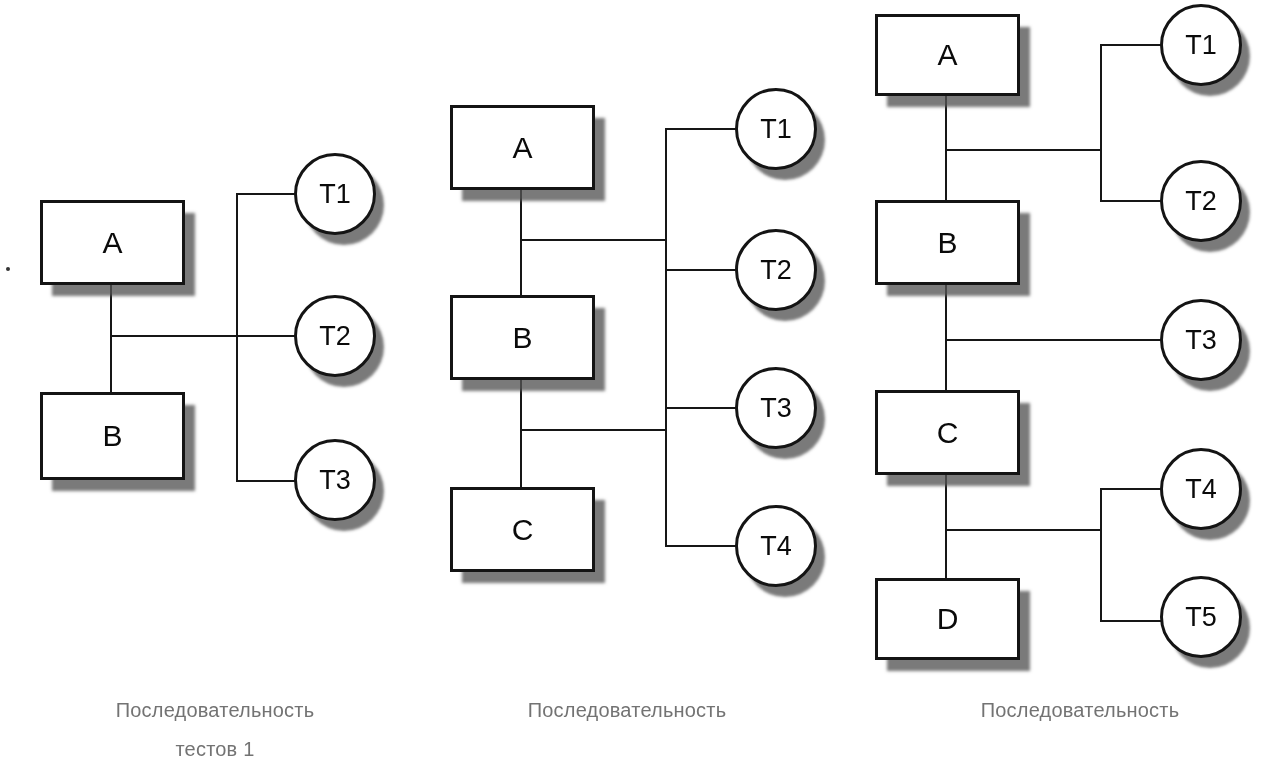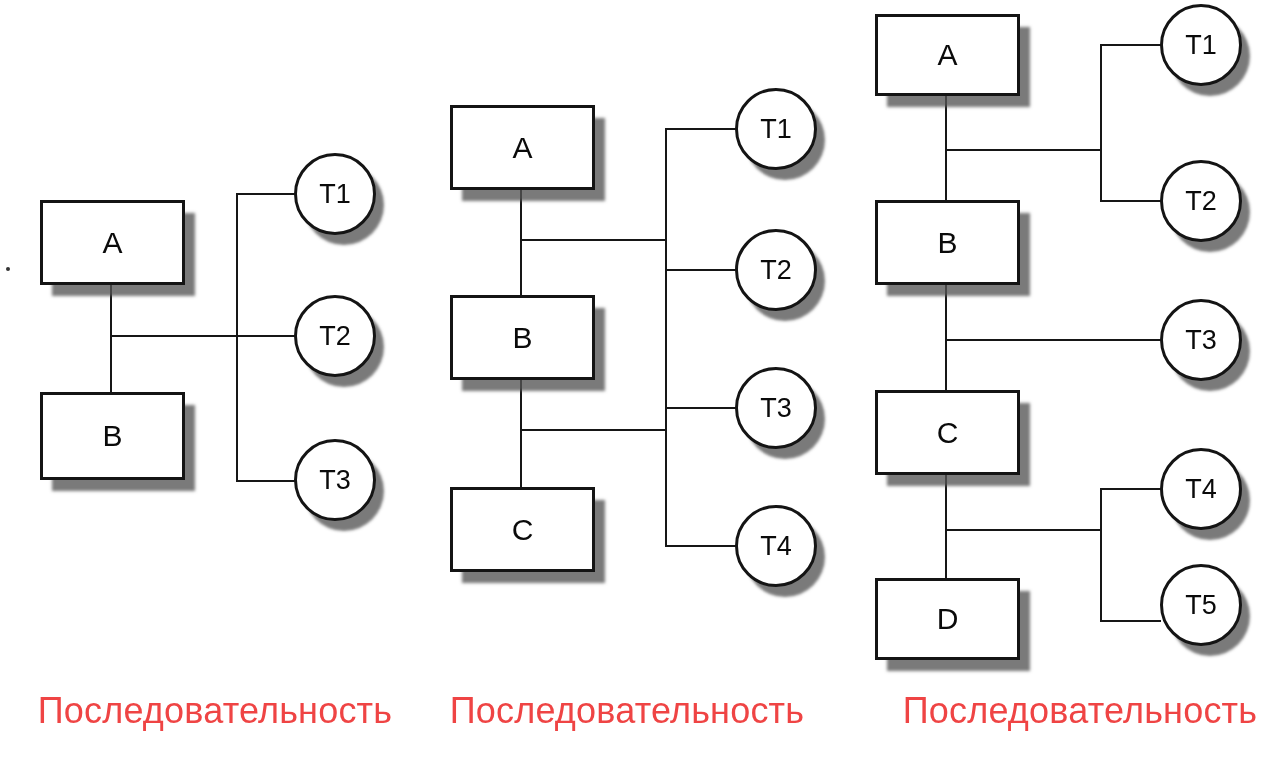--- a/index.html
+++ b/index.html
@@ -31,23 +31,23 @@
     display:flex; align-items:center; justify-content:center;
     font-size:27px;
     z-index:2;
     box-shadow:9px 11px 3px -1px rgba(85,85,85,0.78);
   }
   .line { position:absolute; background:#161616; z-index:1; }
   .caption {
     position:absolute;
     width:380px;
     text-align:center;
-    font-size:36px;
+    font-size:20px;
     line-height:39px;
-    color:#ef4444;
+    color:#737373;
     letter-spacing:0.2px;
   }
   .stray { position:absolute; width:4px; height:4px; background:#333; border-radius:50%; }
 </style>
 </head>
 <body>
 
 <div class="canvas">
 
   <div class="stray" style="left:6px;top:267px"></div>
@@ -62,20 +62,21 @@
 
     <div class="node-box" style="left:40px;top:200px;height:85px">A</div>
     <div class="node-box" style="left:40px;top:392px;height:88px">B</div>
 
     <div class="node-circle" style="left:294px;top:153px">T1</div>
     <div class="node-circle" style="left:294px;top:295px">T2</div>
     <div class="node-circle" style="left:294px;top:439px">T3</div>
 
     <div class="caption" style="left:25px;top:691px">
       <div>Последовательность</div>
+      <div>тестов 1</div>
     </div>
   </div>
 
   <div>
     <div class="line" style="left:520px;top:190px;width:2px;height:105px"></div>
     <div class="line" style="left:520px;top:380px;width:2px;height:107px"></div>
     <div class="line" style="left:520px;top:239px;width:147px;height:2px"></div>
     <div class="line" style="left:520px;top:429px;width:147px;height:2px"></div>
     <div class="line" style="left:665px;top:128px;width:2px;height:419px"></div>
     <div class="line" style="left:665px;top:128px;width:71px;height:2px"></div>
@@ -116,20 +117,20 @@
 
     <div class="node-box" style="left:875px;top:14px;height:82px">A</div>
     <div class="node-box" style="left:875px;top:200px;height:85px">B</div>
     <div class="node-box" style="left:875px;top:390px;height:85px">C</div>
     <div class="node-box" style="left:875px;top:578px;height:82px">D</div>
 
     <div class="node-circle" style="left:1160px;top:4px">T1</div>
     <div class="node-circle" style="left:1160px;top:160px">T2</div>
     <div class="node-circle" style="left:1160px;top:299px">T3</div>
     <div class="node-circle" style="left:1160px;top:448px">T4</div>
-    <div class="node-circle" style="left:1160px;top:564px">T5</div>
+    <div class="node-circle" style="left:1160px;top:576px">T5</div>
 
     <div class="caption" style="left:890px;top:691px">
       <div>Последовательность</div>
     </div>
   </div>
 
 </div>
 
 </body></html>

